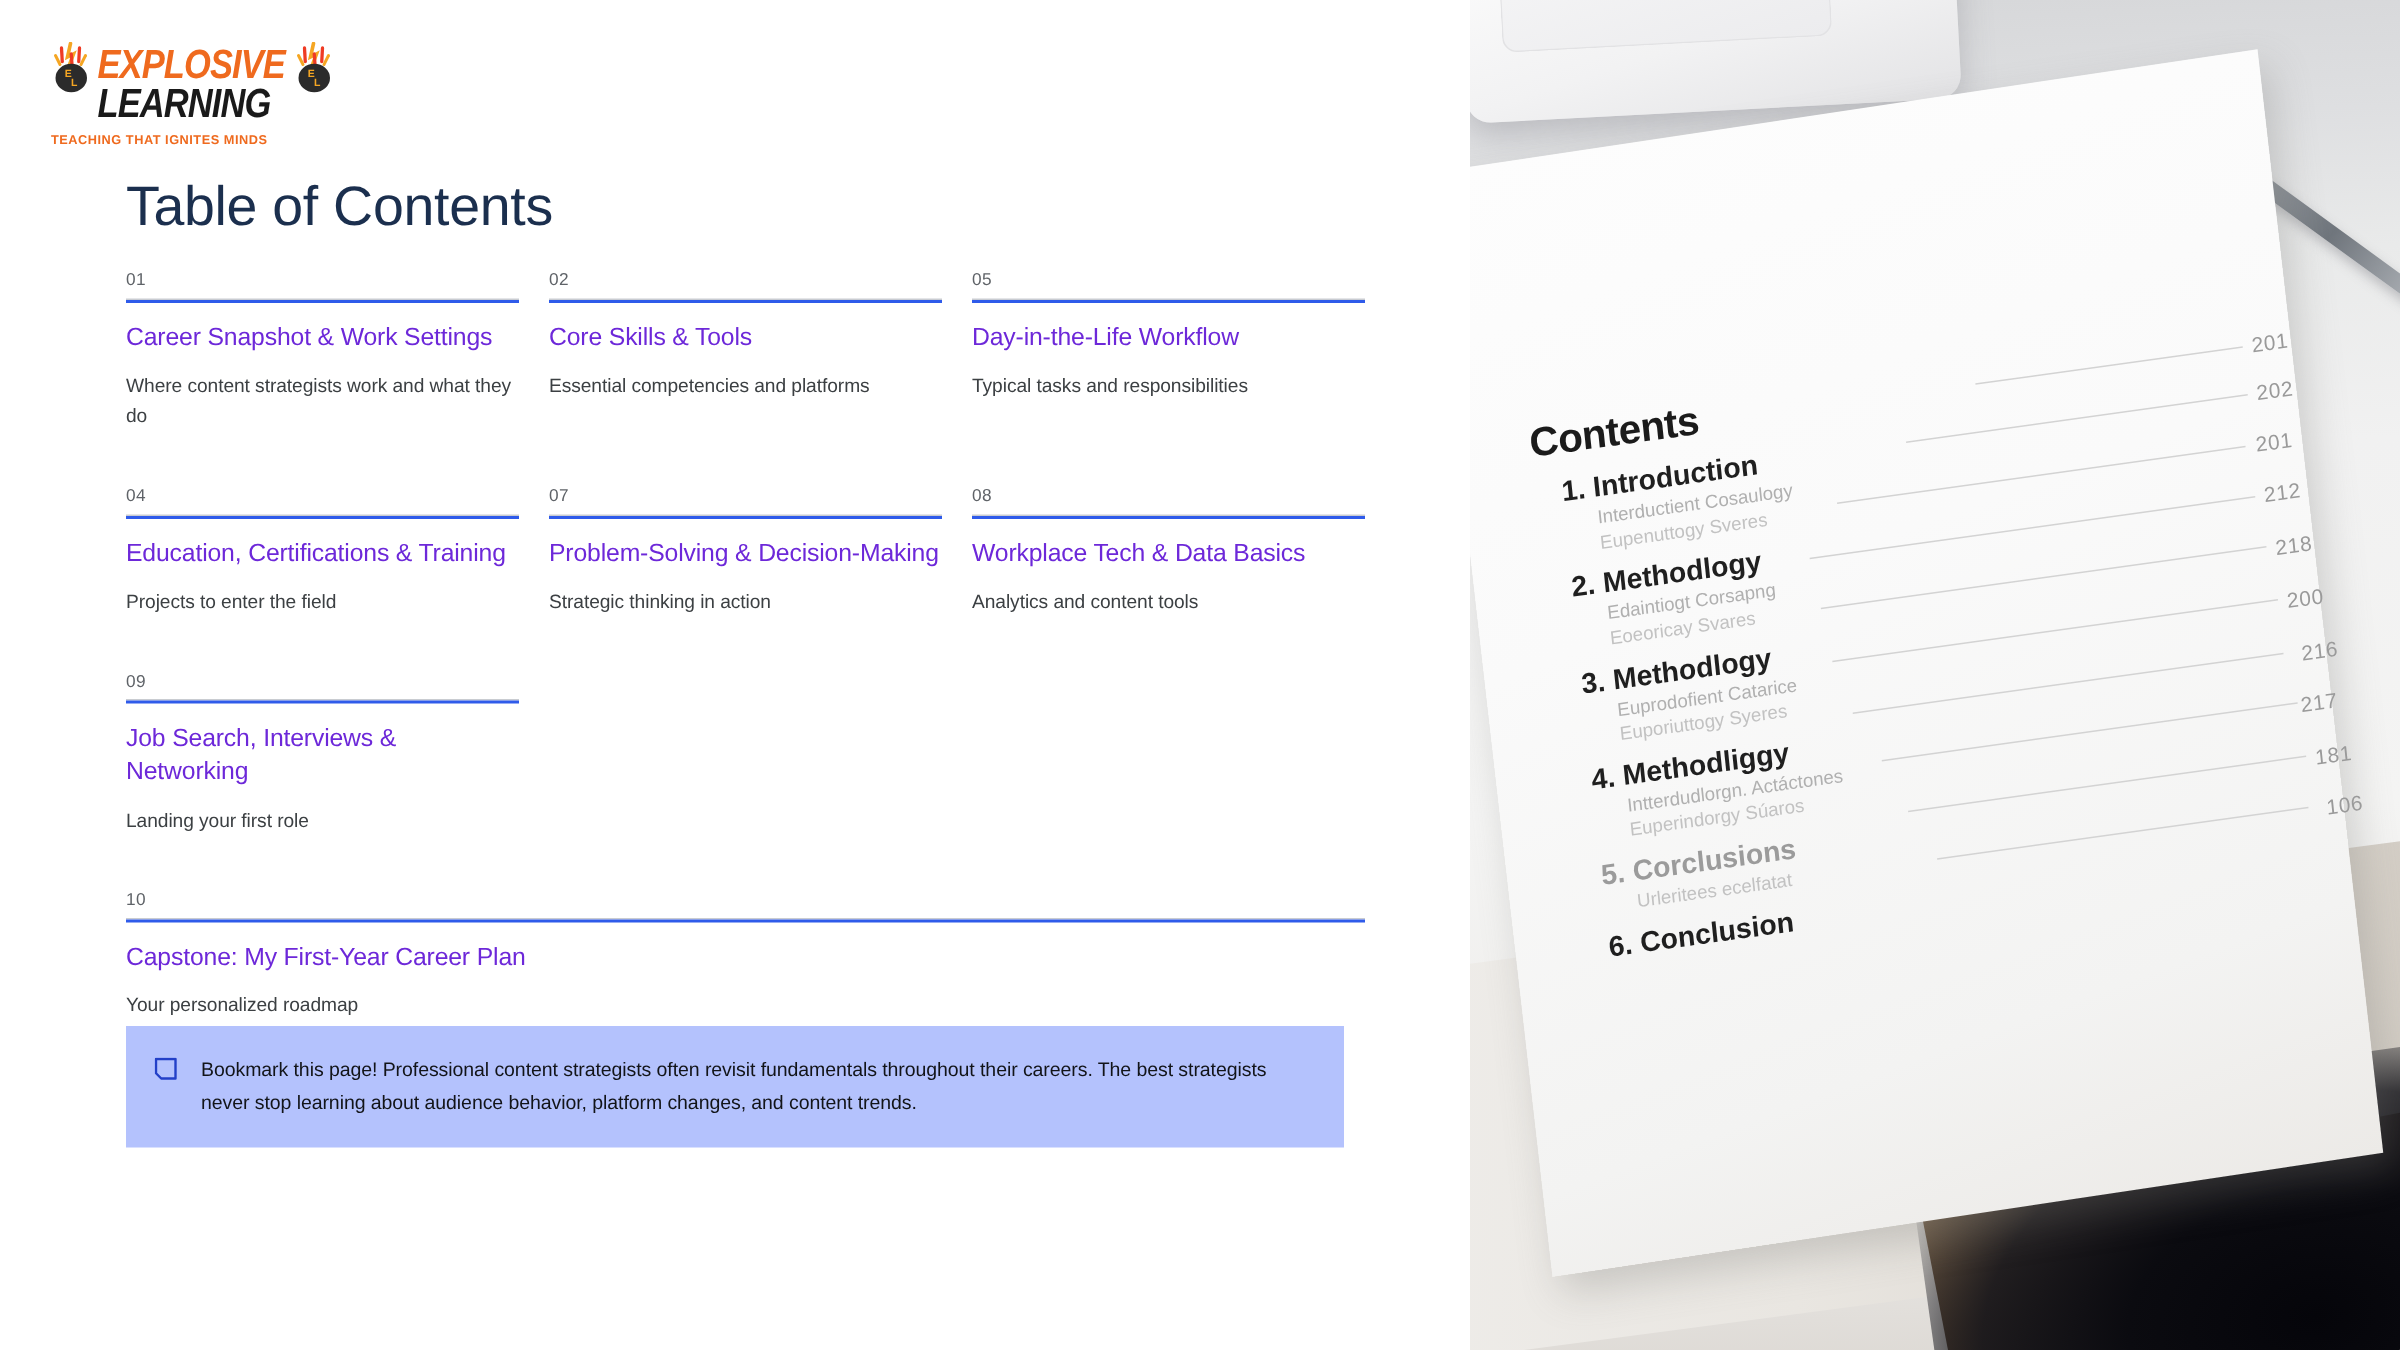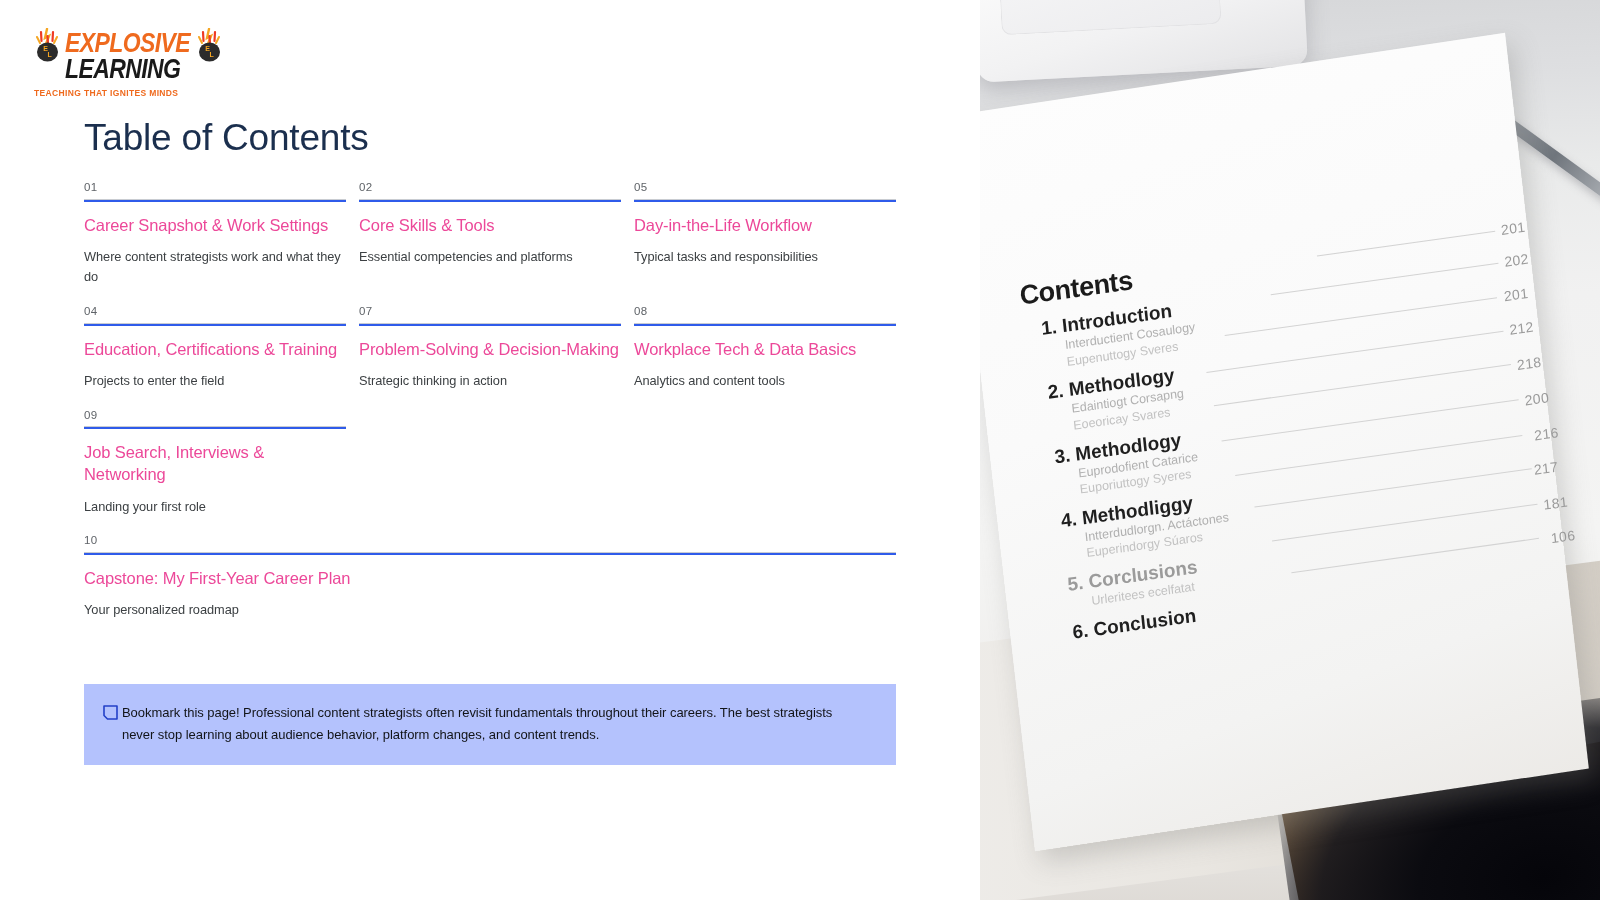--- a/index.html
+++ b/index.html
@@ -93,40 +93,41 @@
 
   
   .toc-grid {
     position: absolute;
     left: 84px; top: 182px;
     width: 812px;
     display: grid;
     grid-template-columns: 262px 262px 262px;
     column-gap: 13px;
     row-gap: 0px;
+    gap: 20px;
   }
   .toc-item { position: relative; padding-bottom: 18px; }
   .toc-item.full-width { grid-column: 1 / span 3; }
 
   .toc-num {
     font-size: 11.5px;
     color: #5f6368;
     letter-spacing: 0.3px;
     line-height: 1;
     padding-bottom: 5px;
     border-bottom: 1px solid #c9ccd1;
   }
   .toc-rule {
     height: 2px;
     background: #2f5bea;
     width: 100%;
   }
   .toc-heading {
     font-size: 16.5px;
-    color: #ec4899;
+    color: #6d28d9;
     font-weight: 400;
     line-height: 1.35;
     margin-top: 12px;
     letter-spacing: -0.1px;
   }
   .toc-desc {
     font-size: 12.8px;
     color: #3c4043;
     line-height: 1.62;
     margin-top: 11px;
@@ -136,21 +137,21 @@
   
   .callout {
     position: absolute;
     left: 84px; top: 684px;
     width: 812px;
     min-height: 79px;
     background: #b4c2fd;
     display: flex;
     align-items: flex-start;
     padding: 18px 22px 18px 19px;
-    gap: 4px;
+    gap: 16px;
   }
   .callout-icon {
     flex: 0 0 auto;
     margin-top: 3px;
     width: 15px; height: 15px;
     position: relative;
   }
   .callout-text {
     font-size: 13px;
     color: #121418;

